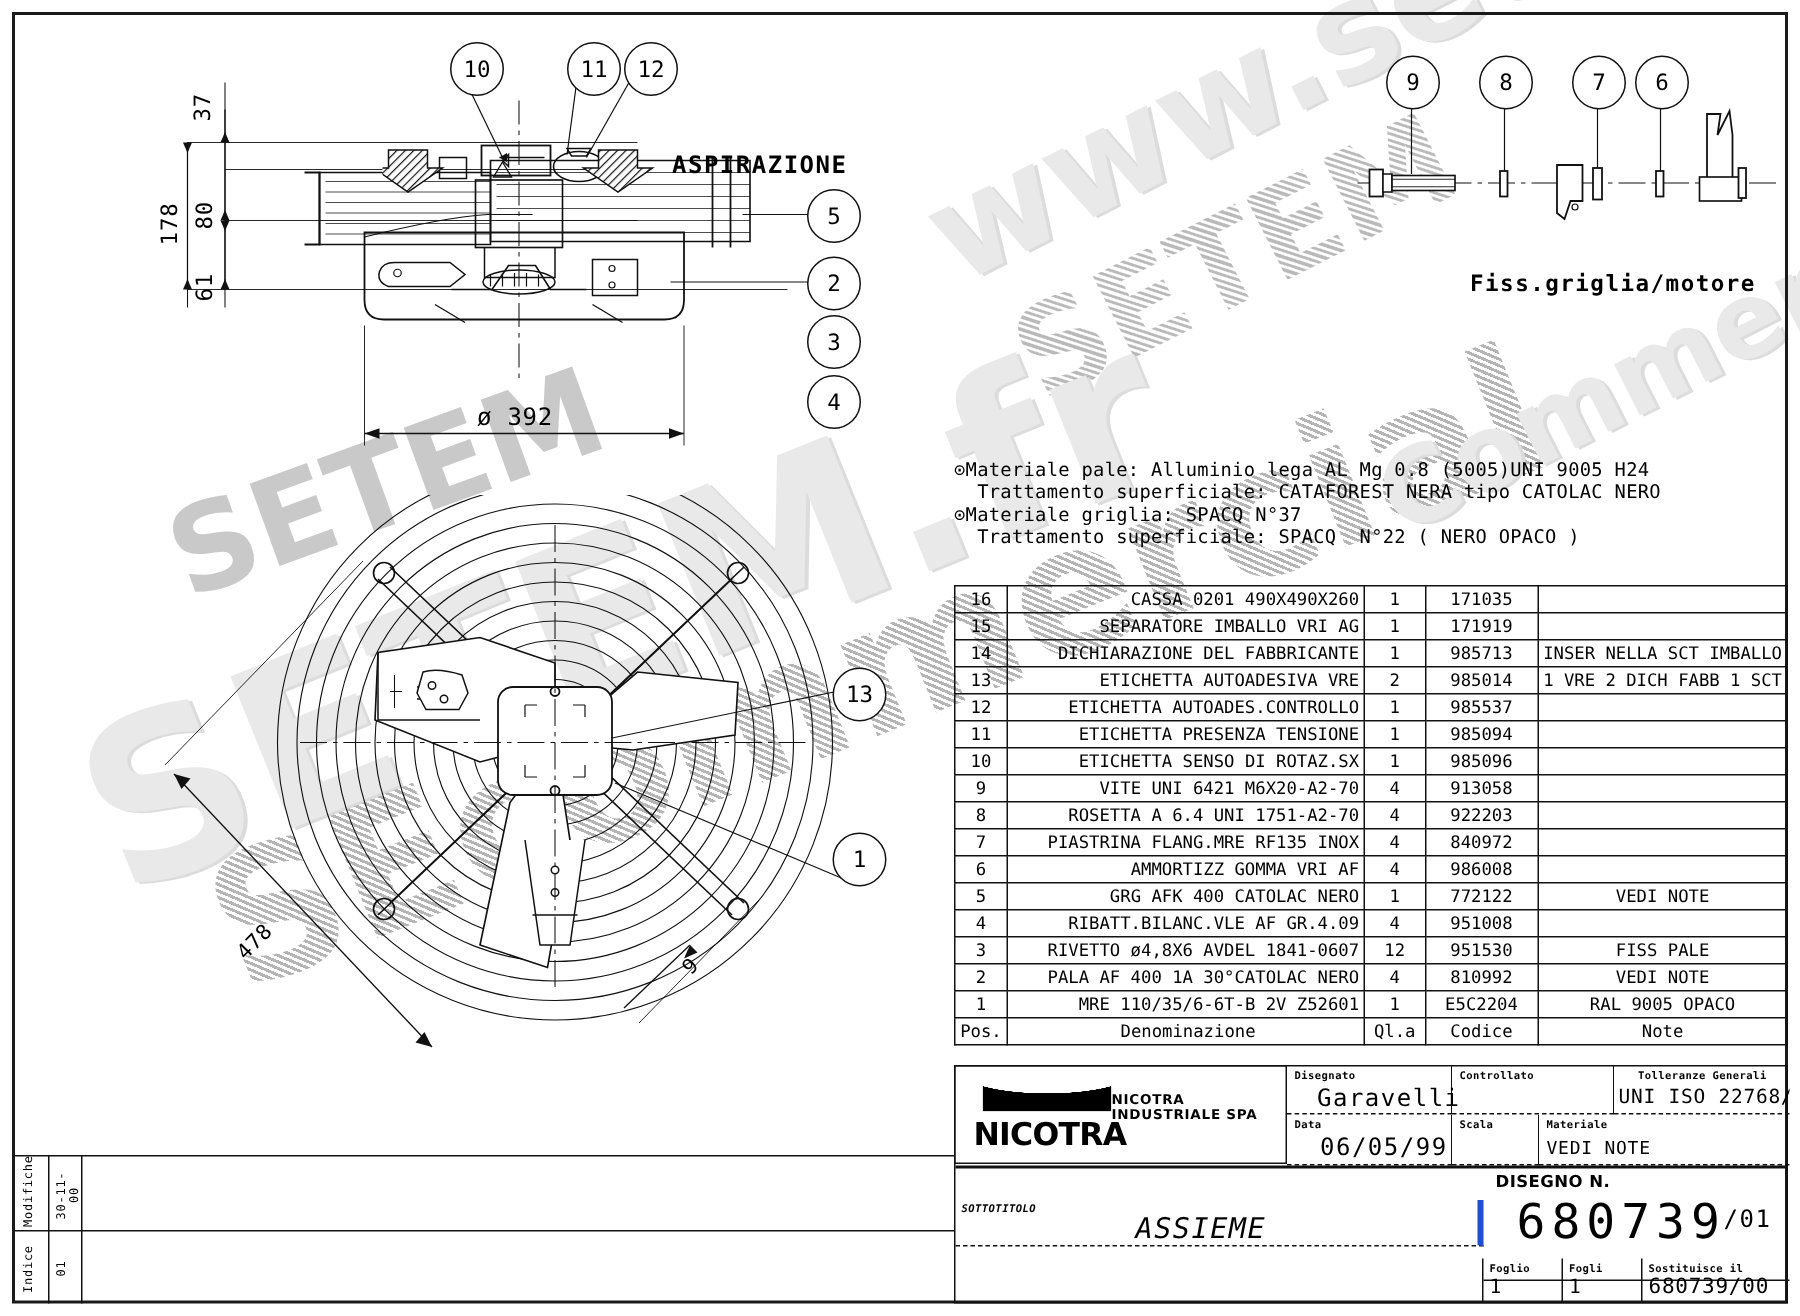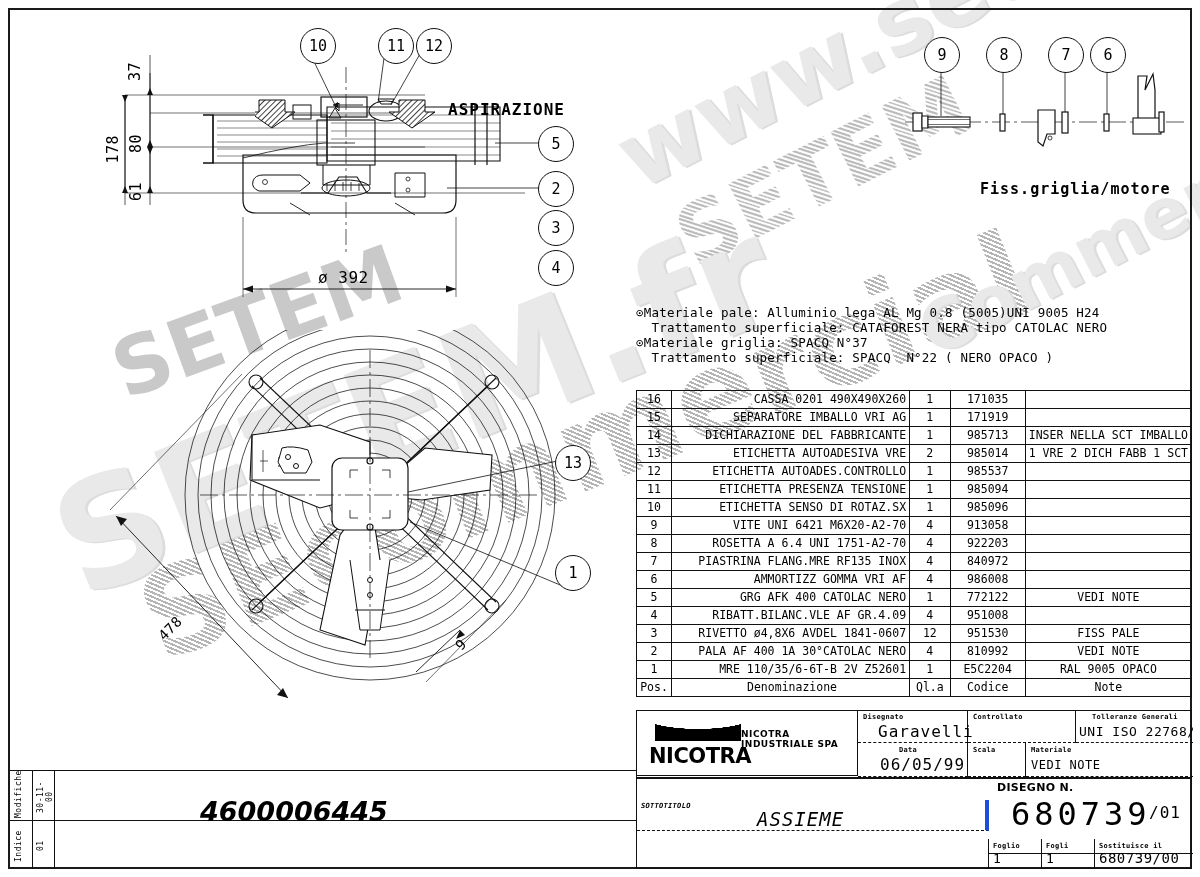--- a/index.html
+++ b/index.html
@@ -473,21 +473,21 @@
       <div class="cap" style="left:5px;top:3px;">Controllato</div>
       <div class="val" style="left:12px;top:12px;"></div>
     </div>
 
     <div class="tb" style="left:439px;top:-1px;width:117px;height:33px;border-bottom:1.2px dashed #111;overflow:hidden;">
       <div class="cap" style="left:16px;top:3px;">Tolleranze Generali</div>
       <div class="valsm" style="left:3px;top:14px;font-size:13px;white-space:nowrap;">UNI ISO 22768/m</div>
     </div>
 
     <div class="tb" style="left:221px;top:32px;width:110px;height:34px;border-right:1px solid #111;border-bottom:1.2px dashed #111;">
-      <div class="cap" style="left:5px;top:3px;margin-left:36px;">Data</div>
+      <div class="cap" style="left:5px;top:3px;">Data</div>
       <div class="val" style="left:22px;top:12px;">06/05/99</div>
     </div>
 
     <div class="tb" style="left:331px;top:32px;width:58px;height:34px;border-right:1px solid #111;border-bottom:1.2px dashed #111;">
       <div class="cap" style="left:5px;top:3px;">Scala</div>
       <div class="valsm" style="left:5px;top:15px;"></div>
     </div>
 
     <div class="tb" style="left:389px;top:32px;width:167px;height:34px;border-bottom:1.2px dashed #111;">
       <div class="cap" style="left:5px;top:3px;">Materiale</div>
@@ -529,15 +529,14 @@
     <div class="ln hl" style="left:0;top:0;width:626px;height:1.4px;background:#111;"></div>
     <div class="ln hl" style="left:0;top:50px;width:626px;height:1px;background:#111;"></div>
     <div class="ln vl" style="left:22px;top:0;height:99px;width:1px;background:#111;"></div>
     <div class="ln vl" style="left:44px;top:0;height:99px;width:1px;background:#111;"></div>
     <div class="cellv" style="left:4px;top:6px;height:42px;">Modifiche</div>
     <div class="cellv" style="left:26px;top:6px;height:42px;">30-11-00</div>
     <div class="cellv" style="left:4px;top:56px;height:40px;">Indice</div>
     <div class="cellv" style="left:26px;top:56px;height:40px;">01</div>
   </div>
 
-  <div id="bignum">4600006445</div>
 
 </div>
 
 </body></html>

